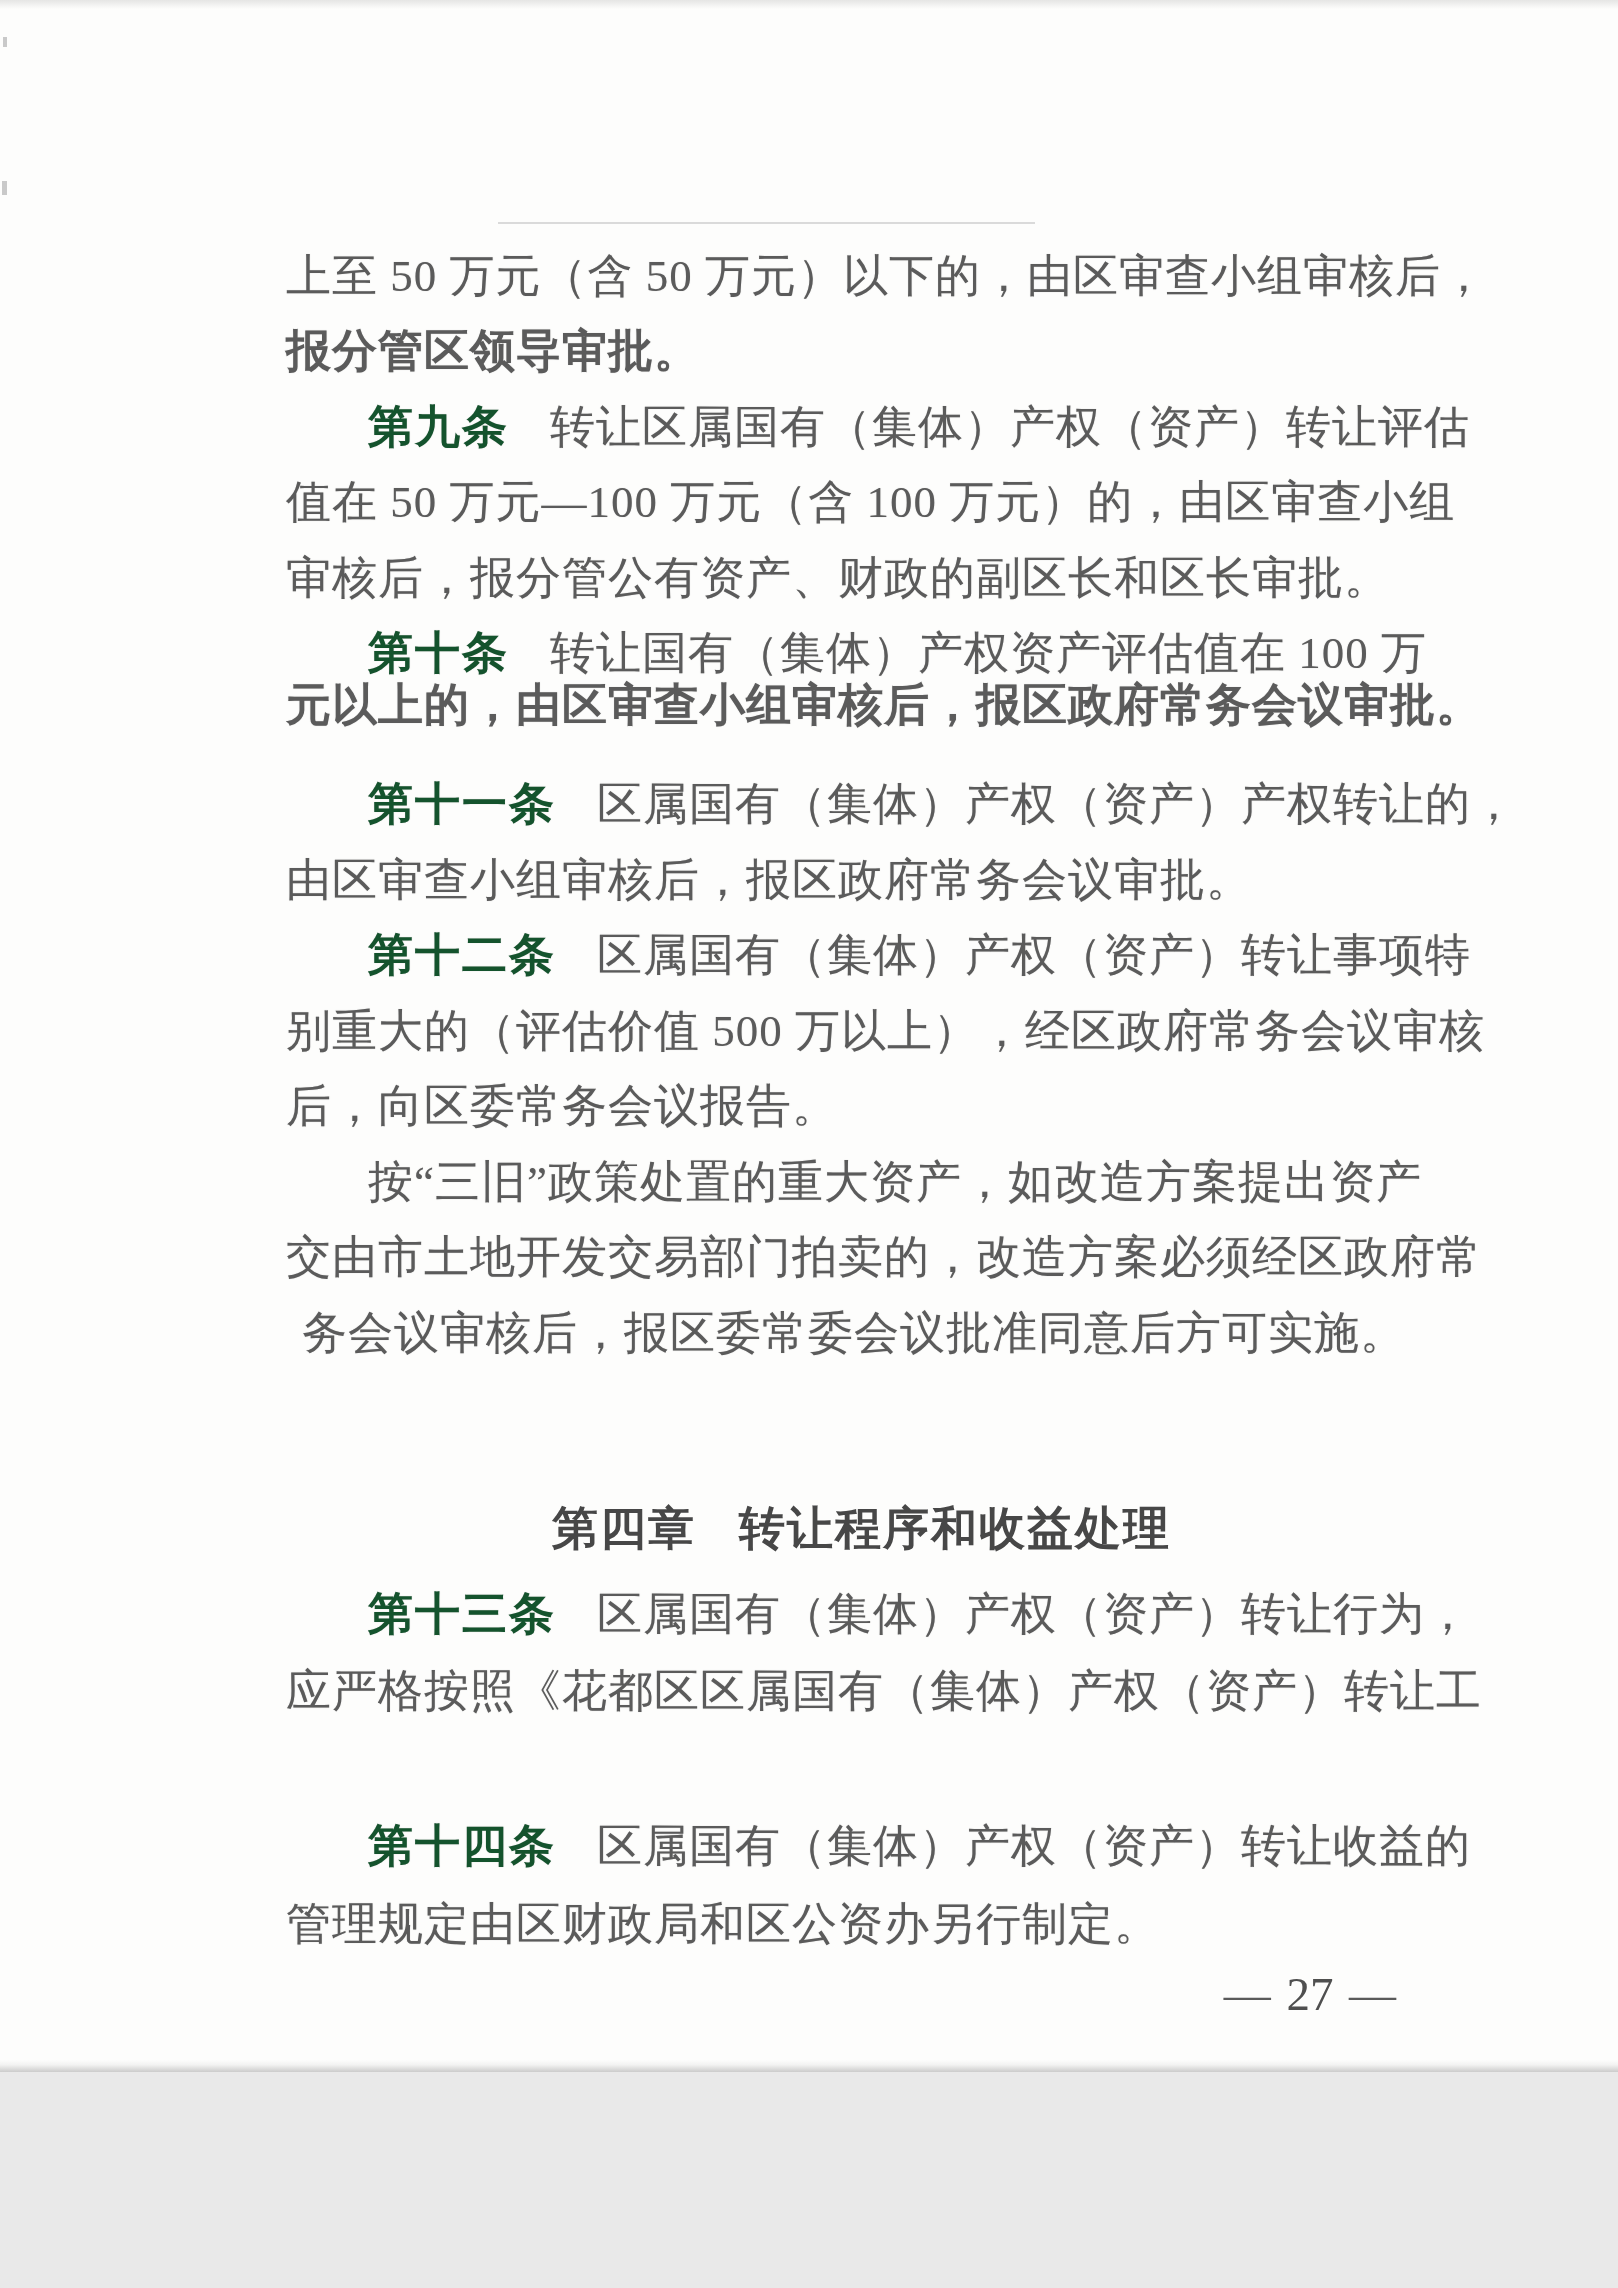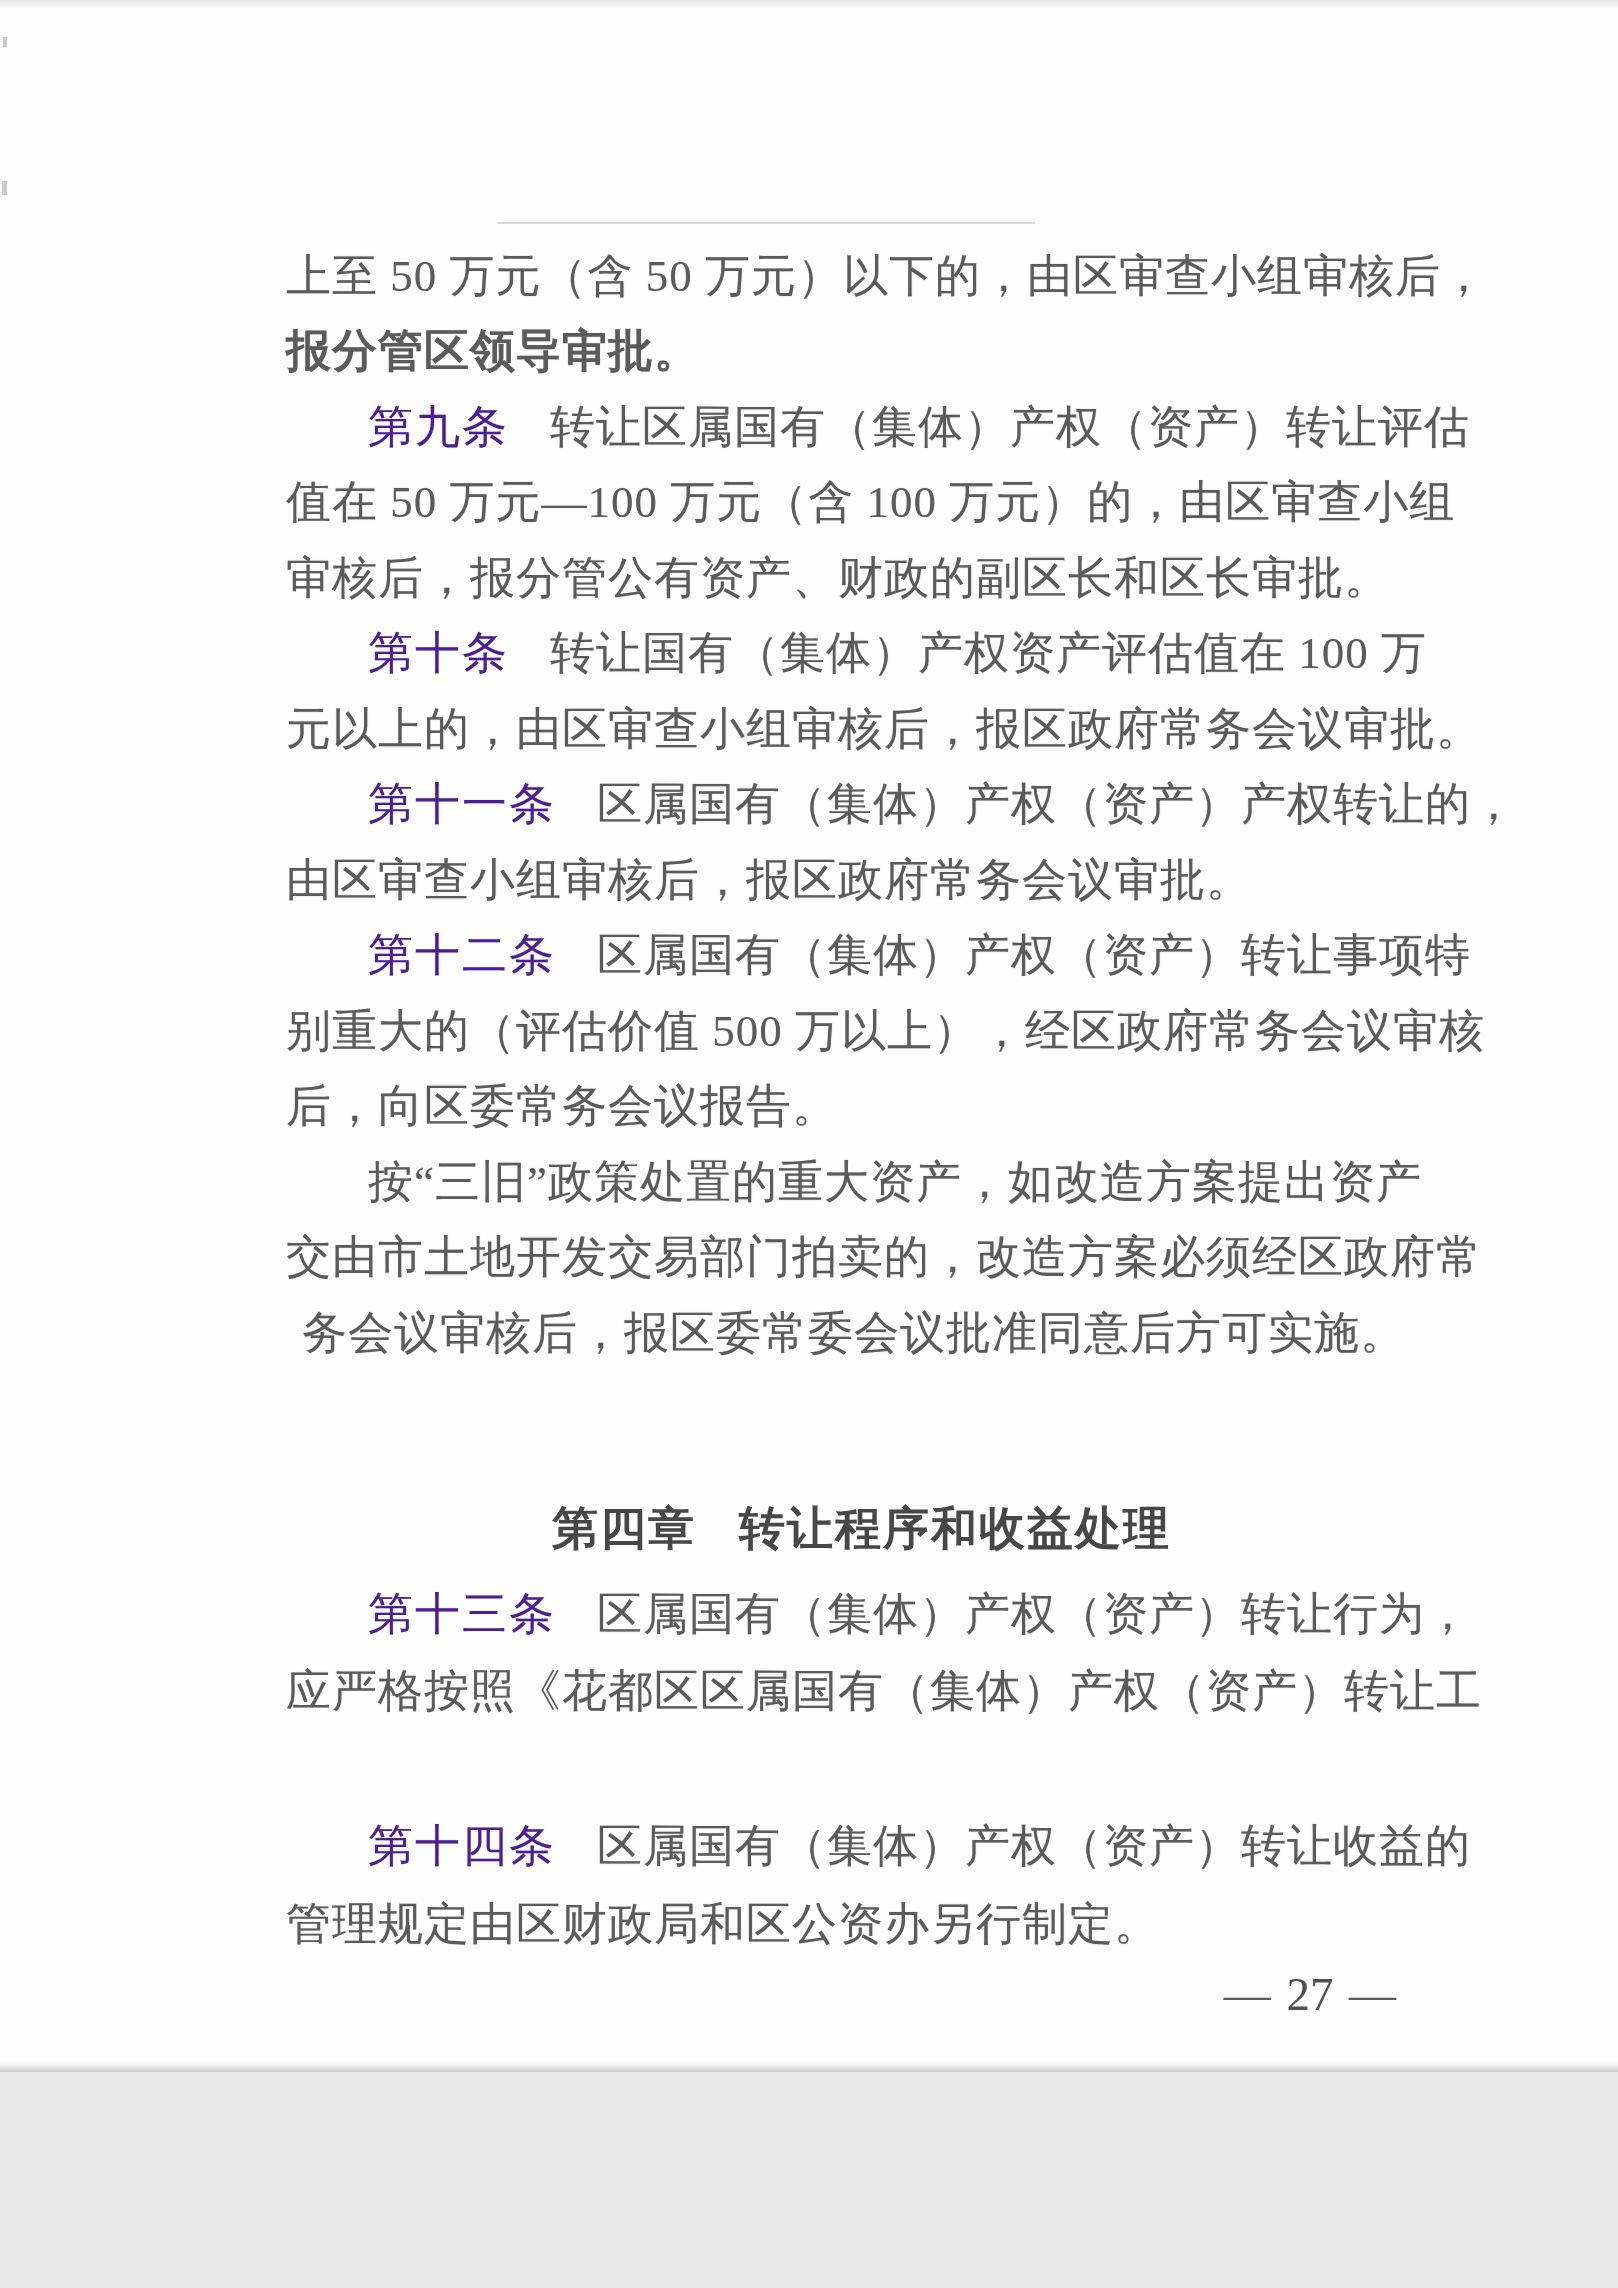--- a/index.html
+++ b/index.html
@@ -45,22 +45,22 @@
     height: 53px;
     line-height: 53px;
     font-size: 45px;
     color: #5b5b5b;
     letter-spacing: 1px;
     white-space: nowrap;
     text-shadow: 0 0 1px rgba(90,90,90,0.35);
   }
   .line .art-no {
     font-family: "Liberation Sans", "DejaVu Sans", sans-serif;
-    font-weight: 400;
-    color: #4c1d95;
+    font-weight: 700;
+    color: #14532d;
     letter-spacing: 2px;
     margin-right: 41px;
   }
   .line .art-no:empty { margin-right: 0; }
   .chapter {
     position: absolute;
     top: 1501px;
     left: 552px;
     height: 55px;
     line-height: 55px;
@@ -95,21 +95,21 @@
   <div class="scan-speck" style="left:2px; top:181px; width:4.9px; height:13.7px;"></div>
   <div class="scan-speck" style="left:2.9px; top:37px; width:3.9px; height:9.8px;"></div>
   <div class="scan-bottom-band"></div>
 
   <div class="line" style="top:249px;  left:286px;"><span class="art-no"></span><span>上至 50 万元（含 50 万元）以下的，由区审查小组审核后，</span></div>
   <div class="line" style="top:324px;  left:286px;font-weight:bold;"><span class="art-no"></span><span>报分管区领导审批。</span></div>
   <div class="line" style="top:400px;  left:368px;"><span class="art-no">第九条</span><span>转让区属国有（集体）产权（资产）转让评估</span></div>
   <div class="line" style="top:475px;  left:286px;"><span class="art-no"></span><span>值在 50 万元—100 万元（含 100 万元）的，由区审查小组</span></div>
   <div class="line" style="top:551px;  left:286px;"><span class="art-no"></span><span>审核后，报分管公有资产、财政的副区长和区长审批。</span></div>
   <div class="line" style="top:626px;  left:368px;"><span class="art-no">第十条</span><span>转让国有（集体）产权资产评估值在 100 万</span></div>
-  <div class="line" style="top:702px;  left:286px;"><span class="art-no"></span><span>元以上的，由区审查小组审核后，报区政府常务会议审批。</span></div>
+  <div class="line" style="top:678px;  left:286px;font-weight:bold;"><span class="art-no"></span><span>元以上的，由区审查小组审核后，报区政府常务会议审批。</span></div>
   <div class="line" style="top:777px;  left:368px;"><span class="art-no">第十一条</span><span>区属国有（集体）产权（资产）产权转让的，</span></div>
   <div class="line" style="top:853px;  left:286px;"><span class="art-no"></span><span>由区审查小组审核后，报区政府常务会议审批。</span></div>
   <div class="line" style="top:928px;  left:368px;"><span class="art-no">第十二条</span><span>区属国有（集体）产权（资产）转让事项特</span></div>
   <div class="line" style="top:1004px; left:286px;"><span class="art-no"></span><span>别重大的（评估价值 500 万以上），经区政府常务会议审核</span></div>
   <div class="line" style="top:1155px; left:368px;"><span class="art-no"></span><span>按“三旧”政策处置的重大资产，如改造方案提出资产</span></div>
   <div class="line" style="top:1079px; left:286px;"><span class="art-no"></span><span>后，向区委常务会议报告。</span></div>
   <div class="line" style="top:1230px; left:286px;"><span class="art-no"></span><span>交由市土地开发交易部门拍卖的，改造方案必须经区政府常</span></div>
   <div class="line" style="top:1306px; left:286px;margin-left:16px;"><span class="art-no"></span><span>务会议审核后，报区委常委会议批准同意后方可实施。</span></div>
 
   <div class="chapter">

